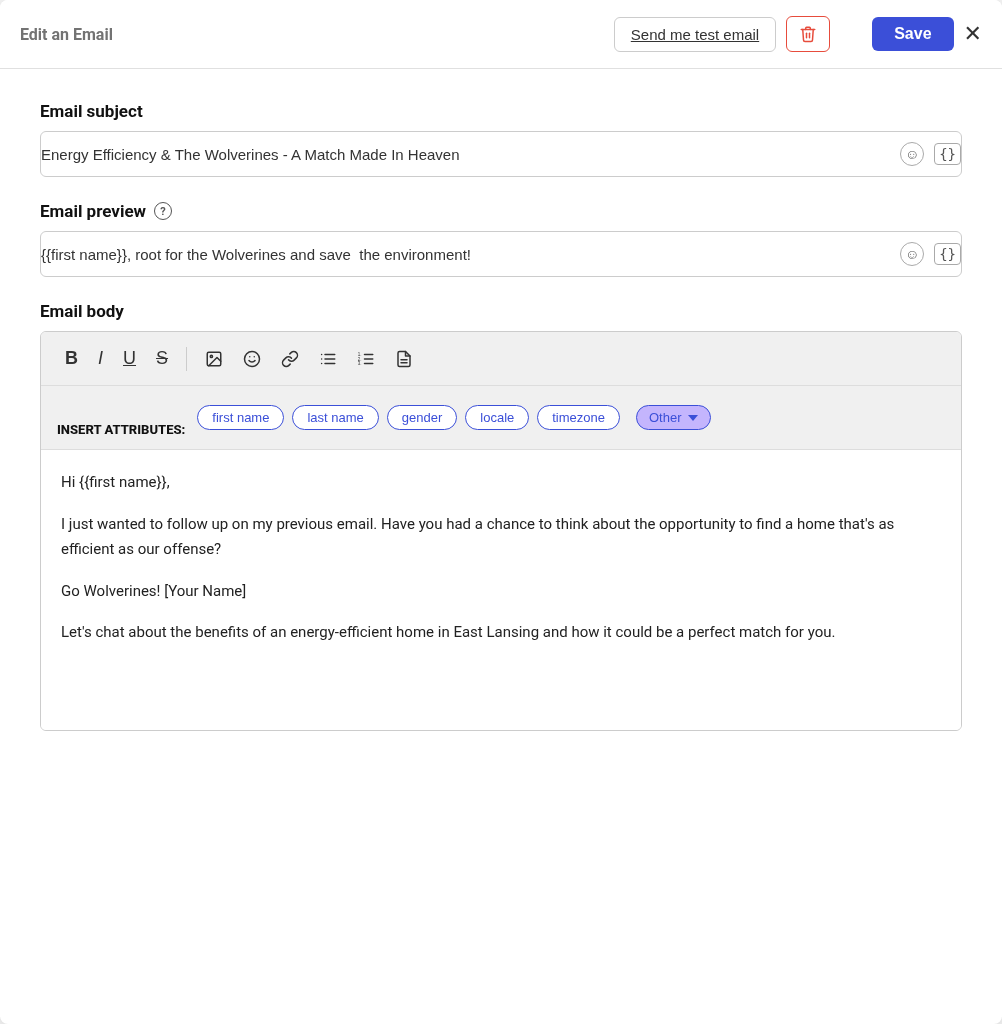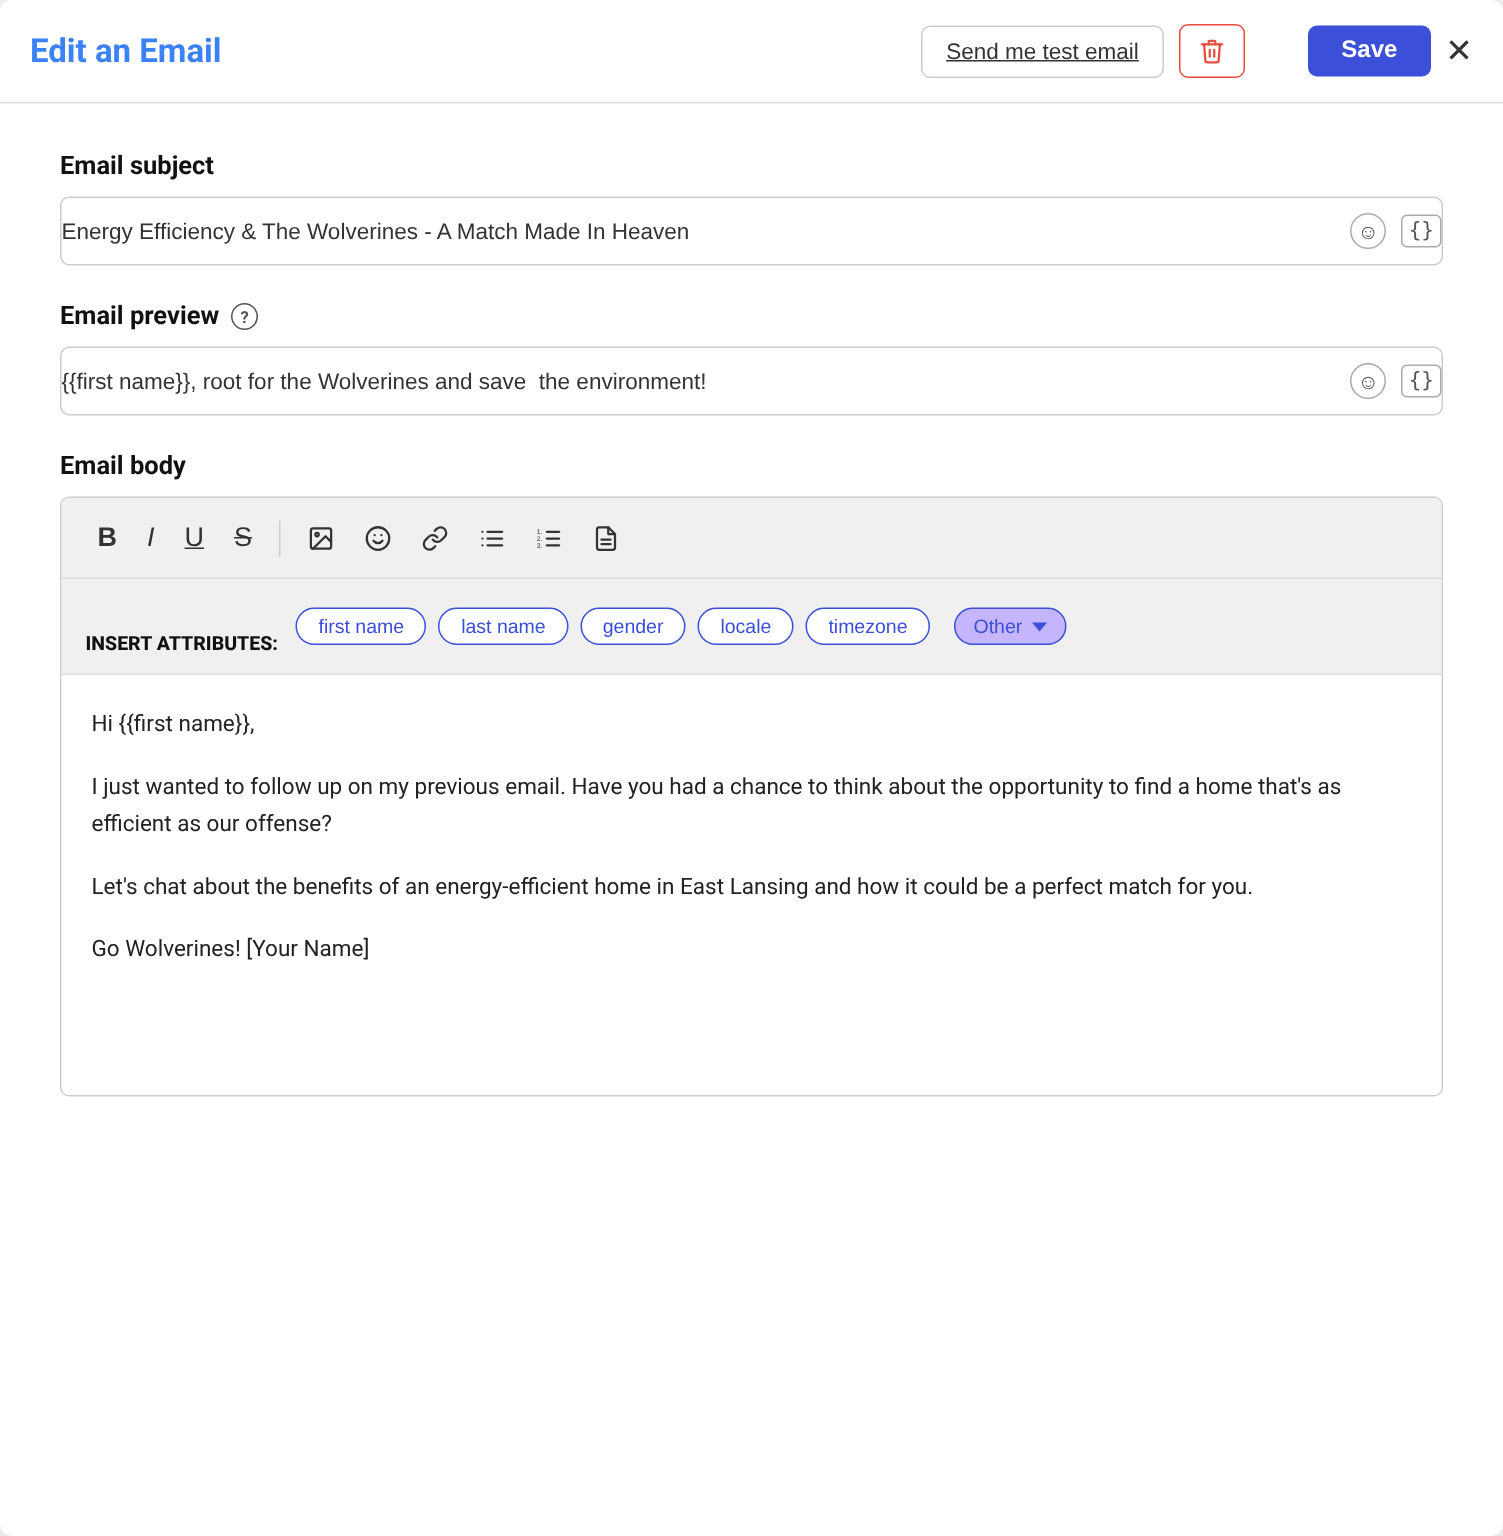--- a/index.html
+++ b/index.html
@@ -21,23 +21,23 @@
     }
     .header {
       display: flex;
       align-items: center;
       justify-content: space-between;
       padding: 16px 20px;
       border-bottom: 1px solid #e0e0e0;
       background: #fff;
     }
     .header-title {
-      font-size: 22px;
+      font-size: 16px;
       font-weight: 700;
-      color: #3b82f6;
+      color: #737373;
     }
     .header-actions {
       display: flex;
       align-items: center;
       gap: 10px;
     }
     .btn-test-email {
       border: 1px solid #ccc;
       background: #fff;
       padding: 8px 16px;
@@ -365,19 +365,19 @@
         <br style="width:100%">
         <button class="attr-other">
           <span>Other</span>
           <span class="chevron"></span>
         </button>
       </div>
 
       <div class="email-body-text" contenteditable="true" style="">
         <p>Hi {{first name}},</p>
         <p>I just wanted to follow up on my previous email. Have you had a chance to think about the opportunity to find a home that's as efficient as our offense?</p>
+        <p>Go Wolverines! [Your Name]</p>
         <p>Let's chat about the benefits of an energy-efficient home in East Lansing and how it could be a perfect match for you.</p>
-        <p>Go Wolverines! [Your Name]</p>
       </div>
 
     </div>
   </div>
 </div>
 
 </body></html>

